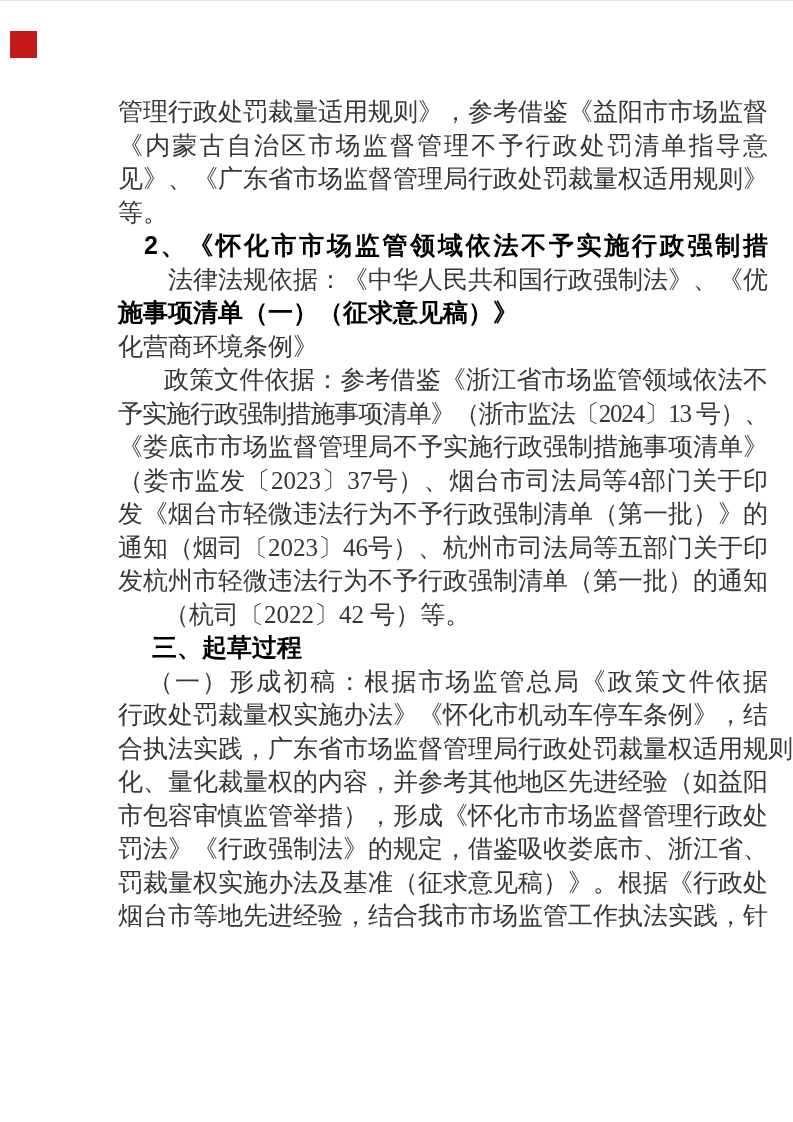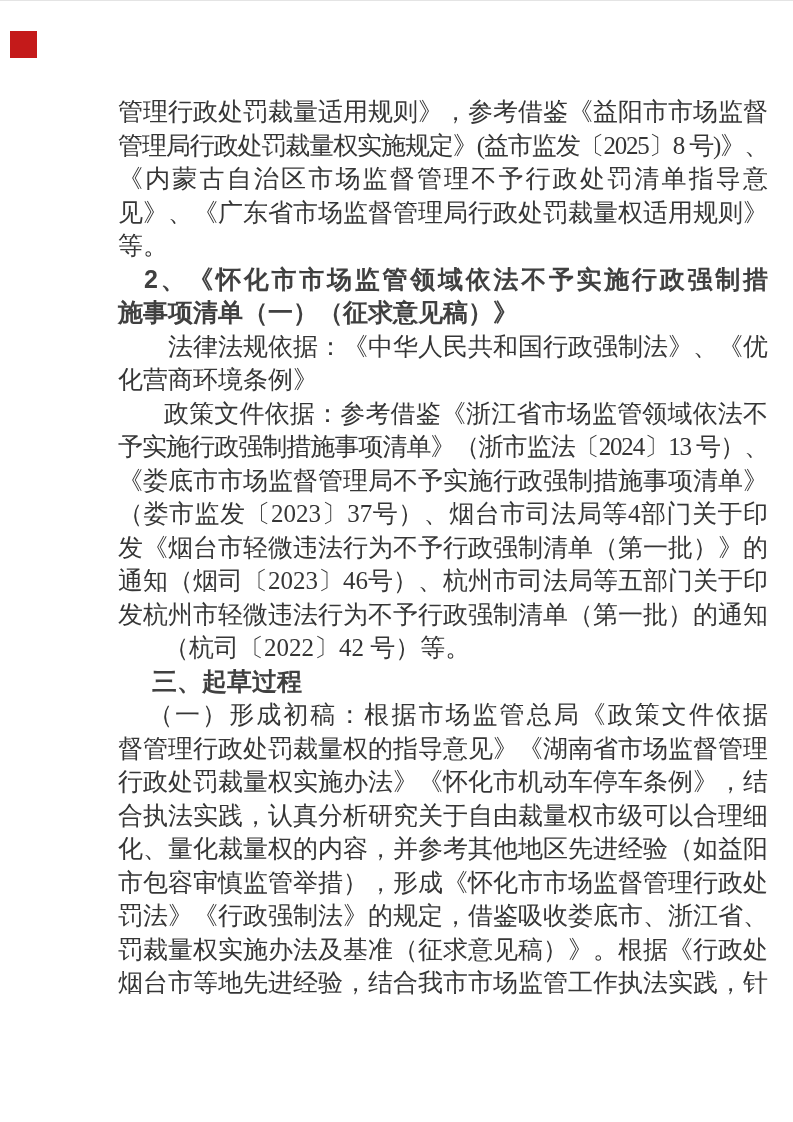--- a/index.html
+++ b/index.html
@@ -46,59 +46,57 @@
   
   .pe {
     text-align: left;
     text-align-last: left;
     -moz-text-align-last: left;
   }
   
   .hei {
     font-family: "Liberation Sans", "DejaVu Sans", sans-serif;
     font-weight: 700;
-    color: #404040;
+    color: #000000;
   }
   
   .tight { letter-spacing: -1.2px; }
   
   .ind26 { padding-left: 26px; }
   .ind30 { padding-left: 30px; }
   .ind34 { padding-left: 34px; }
   .ind46 { padding-left: 46px; }
   .ind50 { padding-left: 50px; }
 </style>
 </head>
 <body>
 
 <div class="doc-page">
   <div class="red-marker"></div>
 
   <div class="text-col">
     <div class="ln">管理行政处罚裁量适用规则》，参考借鉴《益阳市市场监督</div>
-    <div class="ln tight">管理局行政处罚裁量权实施规定》(益市监发〔2025〕8 号)》、</div>
     <div class="ln">《内蒙古自治区市场监督管理不予行政处罚清单指导意</div>
     <div class="ln">见》、《广东省市场监督管理局行政处罚裁量权适用规则》</div>
     <div class="ln pe">等。</div>
     <div class="ln hei ind26">2、《怀化市市场监管领域依法不予实施行政强制措</div>
+    <div class="ln ind50">法律法规依据：《中华人民共和国行政强制法》、《优</div>
     <div class="ln hei pe">施事项清单（一）（征求意见稿）》</div>
-    <div class="ln ind50">法律法规依据：《中华人民共和国行政强制法》、《优</div>
     <div class="ln pe">化营商环境条例》</div>
     <div class="ln ind46">政策文件依据：参考借鉴《浙江省市场监管领域依法不</div>
     <div class="ln tight">予实施行政强制措施事项清单》（浙市监法〔2024〕13 号）、</div>
     <div class="ln">《娄底市市场监督管理局不予实施行政强制措施事项清单》</div>
     <div class="ln">（娄市监发〔2023〕37号）、烟台市司法局等4部门关于印</div>
     <div class="ln">发《烟台市轻微违法行为不予行政强制清单（第一批）》的</div>
     <div class="ln">通知（烟司〔2023〕46号）、杭州市司法局等五部门关于印</div>
     <div class="ln">发杭州市轻微违法行为不予行政强制清单（第一批）的通知</div>
     <div class="ln pe ind46">（杭司〔2022〕42 号）等。</div>
     <div class="ln hei pe ind34">三、起草过程</div>
     <div class="ln ind30">（一）形成初稿：根据市场监管总局《政策文件依据</div>
-    <div class="ln">督管理行政处罚裁量权的指导意见》《湖南省市场监督管理</div>
     <div class="ln">行政处罚裁量权实施办法》《怀化市机动车停车条例》，结</div>
-    <div class="ln">合执法实践，认真分析研究关于自由裁量权市级可以合理细</div>
+    <div class="ln">合执法实践，广东省市场监督管理局行政处罚裁量权适用规则</div>
     <div class="ln">化、量化裁量权的内容，并参考其他地区先进经验（如益阳</div>
     <div class="ln">市包容审慎监管举措），形成《怀化市市场监督管理行政处</div>
     <div class="ln">罚法》《行政强制法》的规定，借鉴吸收娄底市、浙江省、</div>
     <div class="ln">罚裁量权实施办法及基准（征求意见稿）》。根据《行政处</div>
     <div class="ln">烟台市等地先进经验，结合我市市场监管工作执法实践，针</div>
   </div>
 </div>
 
 </body></html>

